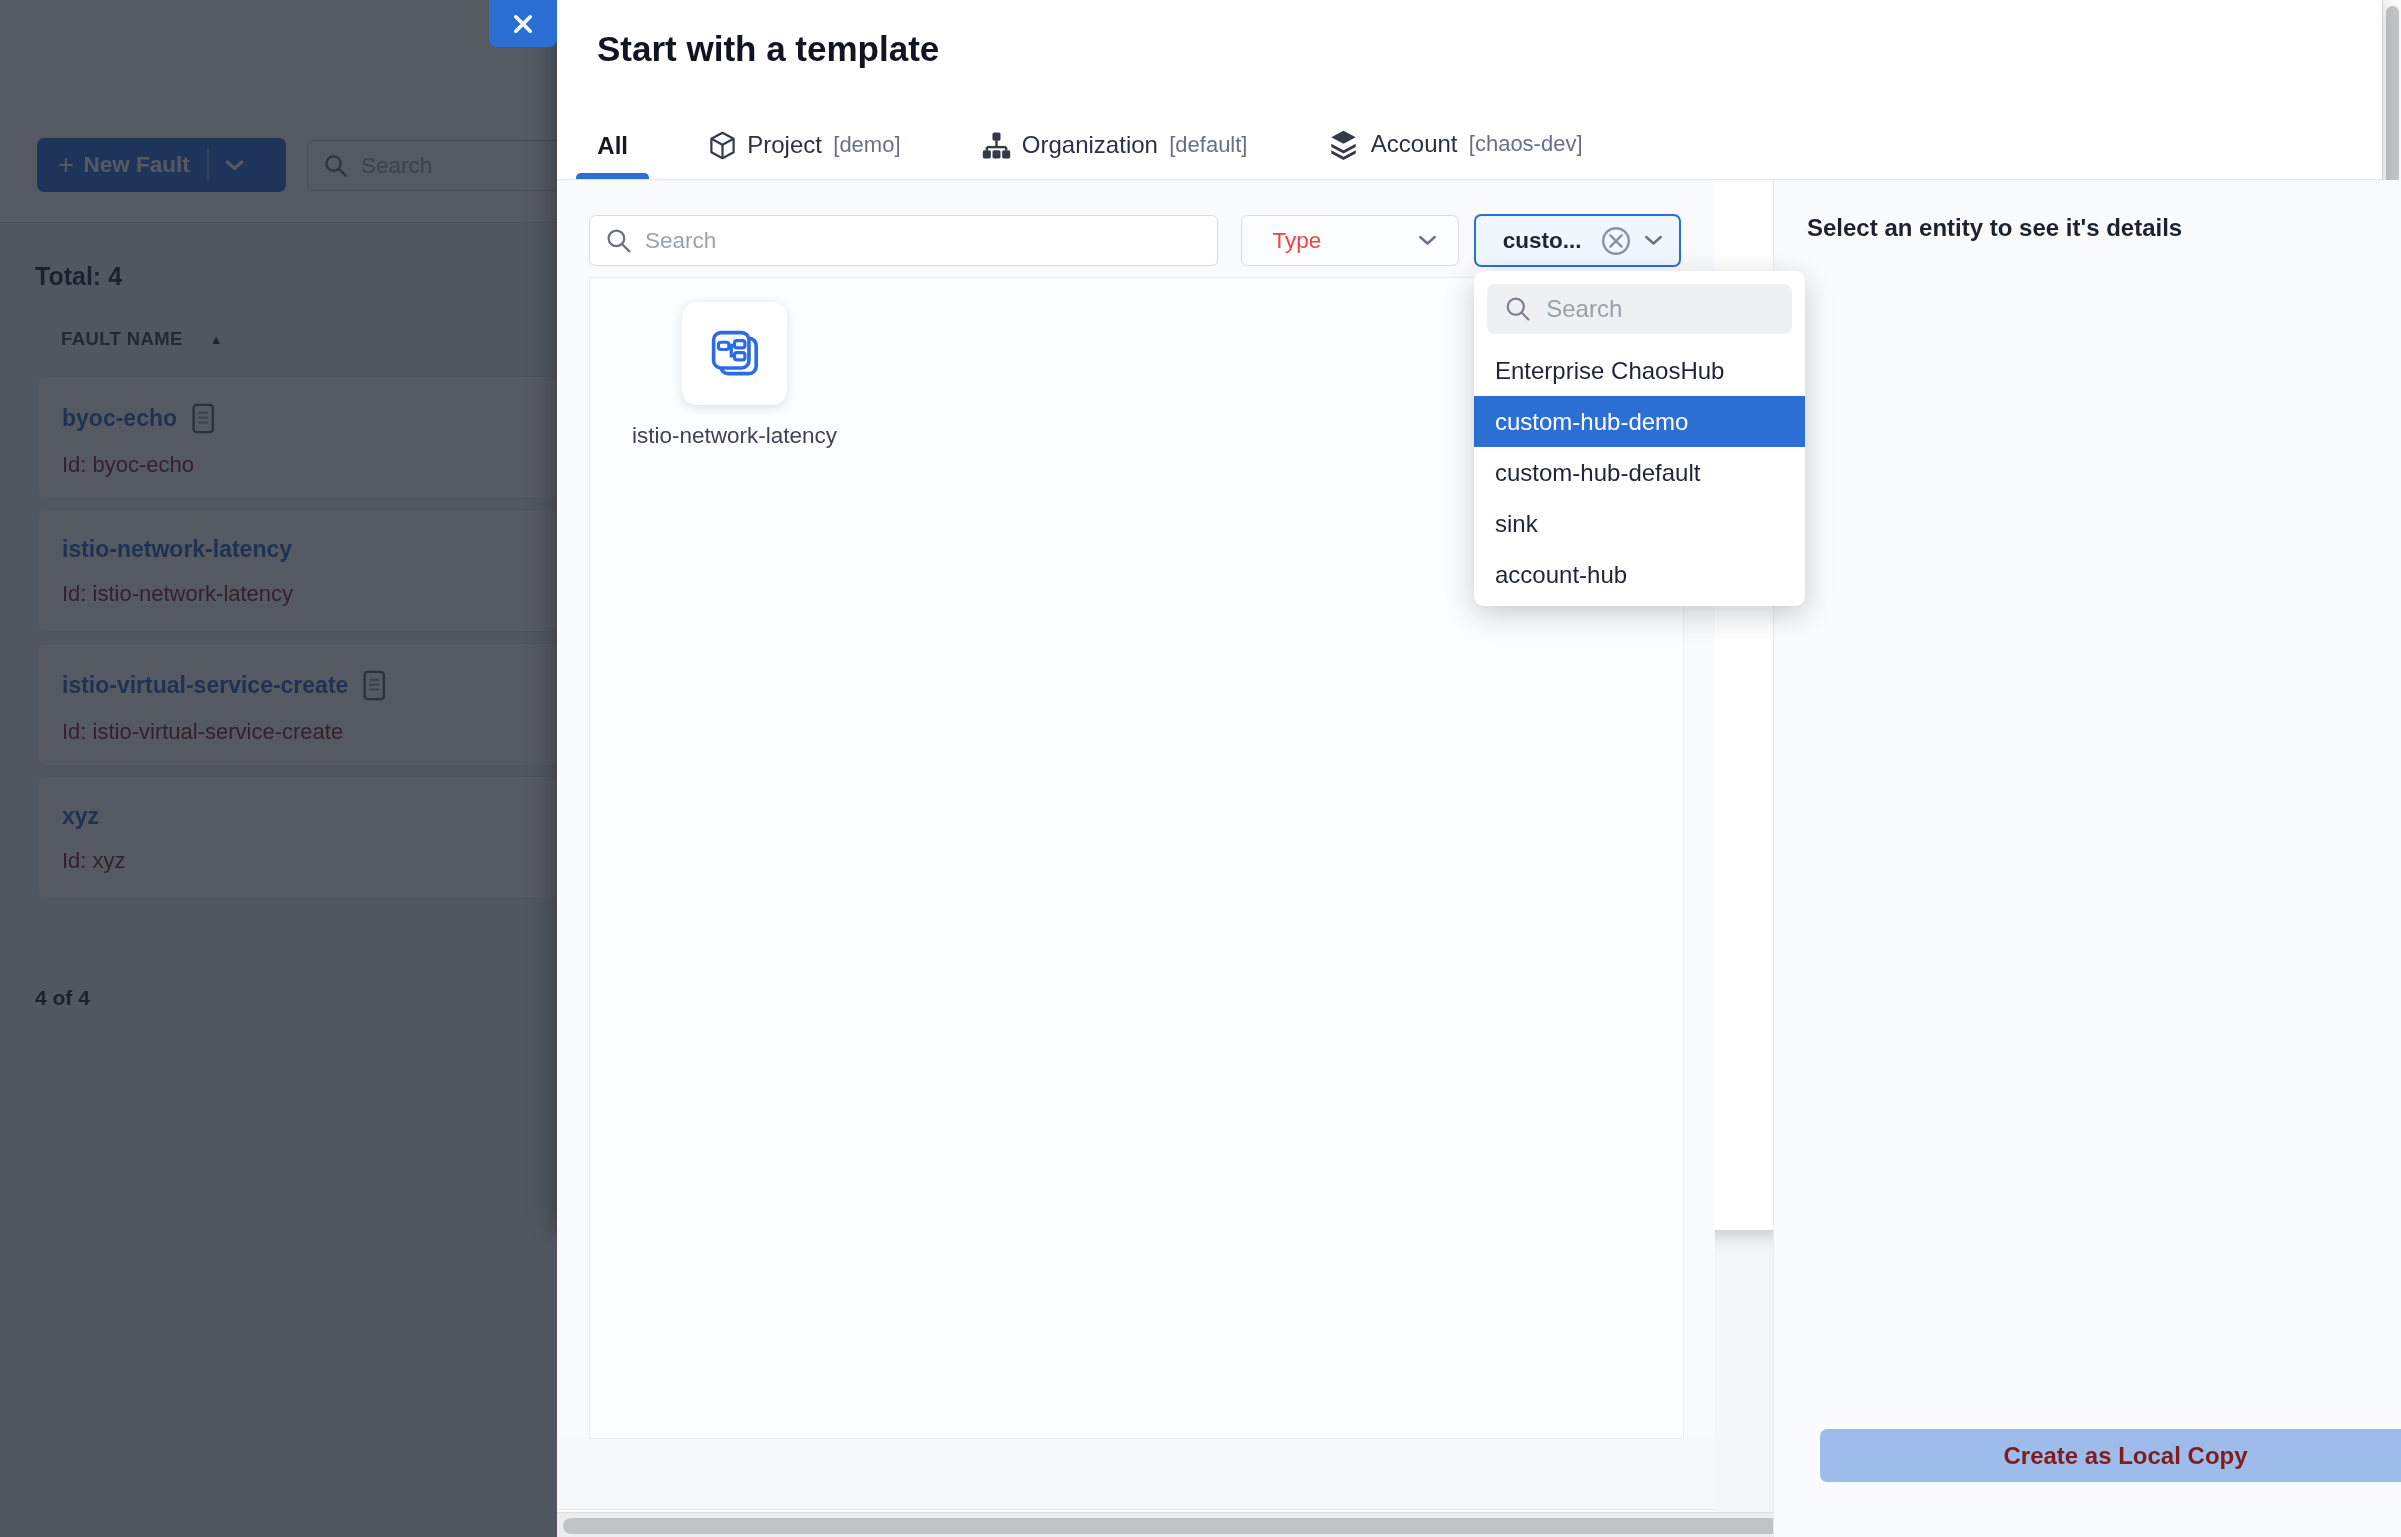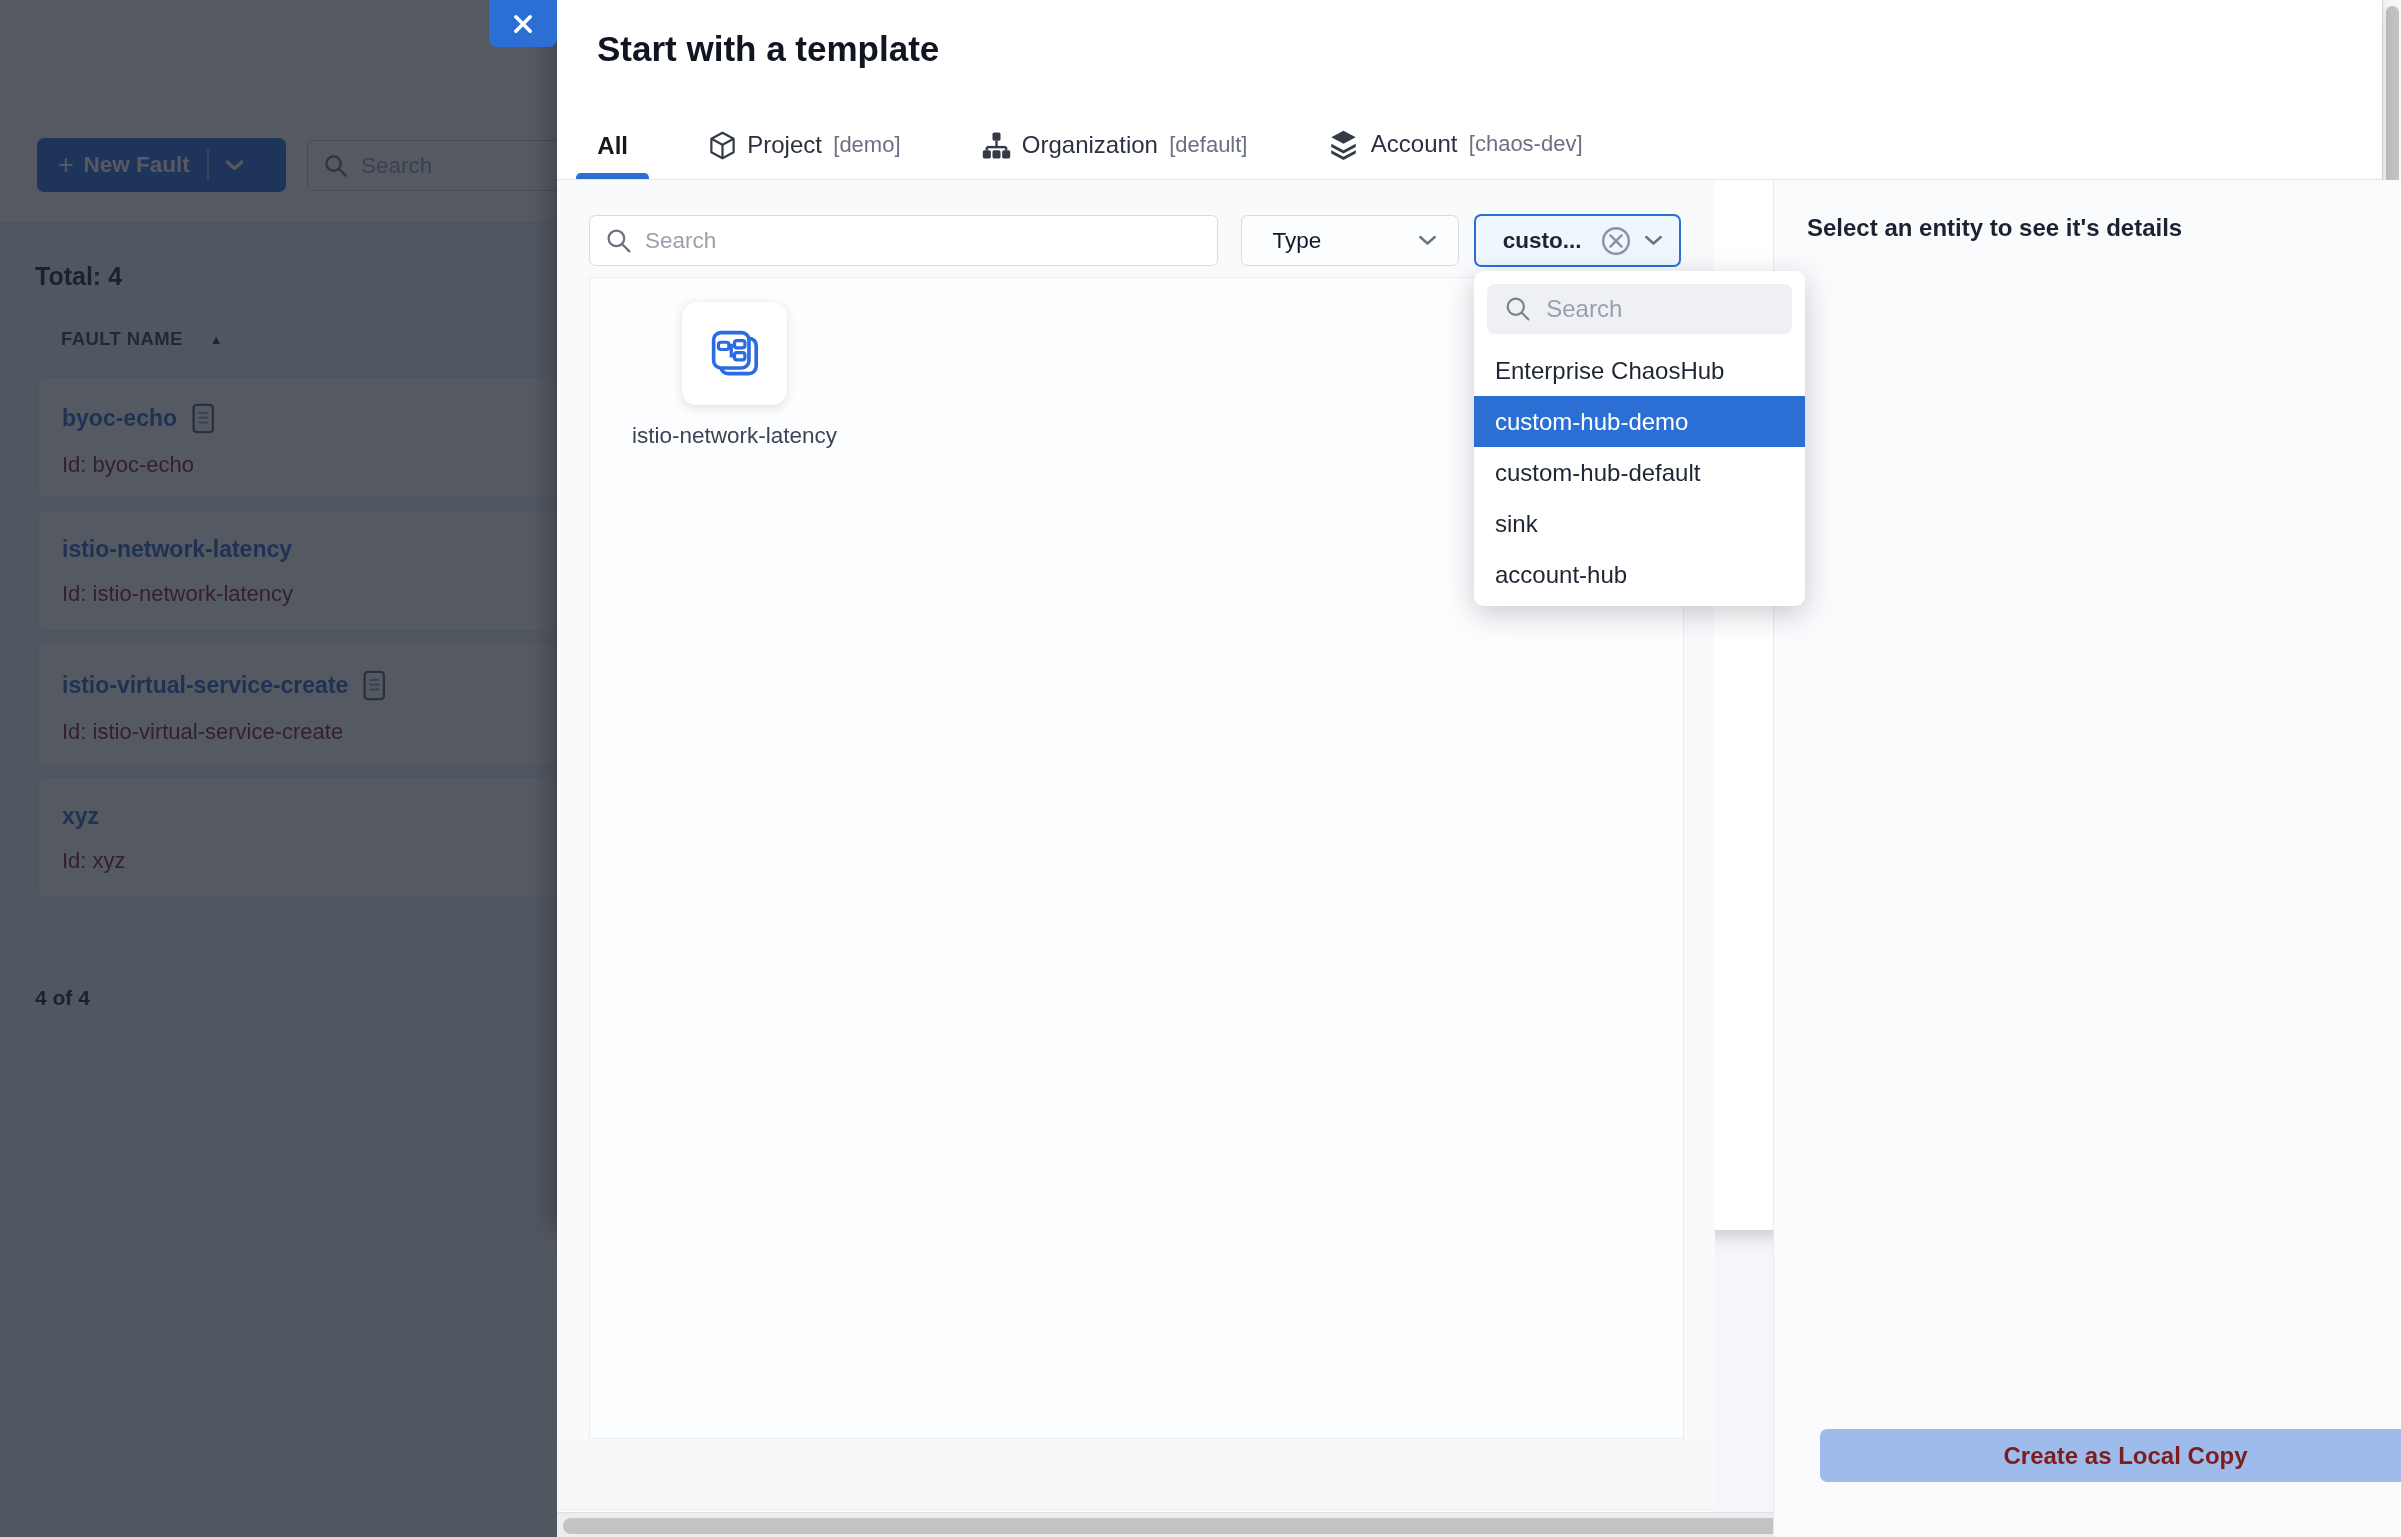--- a/index.html
+++ b/index.html
@@ -57,21 +57,21 @@
   .details-panel { position:absolute; left:1216px; top:180px; width:667px; height:1358px; background:#fafbfd; border-left:1.6px solid #e6e9ed;padding-left:35px; }
   .details-placeholder { position:absolute; left:33px; top:34px; font-size:24px; font-weight:700; color:#1b2230; }
   .create-copy-btn { position:absolute; left:46px; top:1249px; width:611px; height:53px; background:#9dbcec; border:none; border-radius:7.2px;
       color:#7f1d1d; font-size:24px; font-weight:700; cursor:default; font-family:inherit; }
 
   .filter-row { position:absolute; left:32px; top:34px; display:flex; align-items:center; }
   .modal-search { width:629px; height:51px; background:#fff; border:1.6px solid #d7dae0; border-radius:6.4px; display:flex; align-items:center; padding:0 16px; }
   .modal-search input { border:none; outline:none; background:transparent; font-size:22.5px; color:#333; width:100%; margin-left:13px; font-family:inherit; }
   .modal-search input::placeholder { color:#9aa1ad; }
   .type-select { width:218px; height:51px; margin-left:22.5px; background:#fcfdfe; border:1.6px solid #d7dae0; border-radius:6.4px;
-      display:flex; align-items:center; justify-content:space-between; padding:0 19.3px 0 31px; font-size:22.5px; color:#0f172a; cursor:pointer; }
+      display:flex; align-items:center; justify-content:space-between; padding:0 19.3px 0 31px; font-size:22.5px; color:#ef4444; cursor:pointer; }
   .hub-filter { width:207px; height:53px; margin-left:15.3px; background:#eef6fe; border:2.4px solid #2b6fd4; border-radius:7.2px;
       display:flex; align-items:center; padding:0 14.5px 0 27px; font-size:22.5px; font-weight:700; color:#1d2433; cursor:pointer; }
   .hub-filter .hub-value { flex:1; }
 
   .cards-panel { position:absolute; left:32px; top:97px; width:1095px; height:1162px; background:#fcfdfe; border:1.6px solid #e9ecf0; }
   .panel-footer { position:absolute; left:0; top:1259px; width:1158px; height:71px; background:#f7f8fa; border-bottom:1.6px solid #e9ecf0; }
 
   .template-card { position:absolute; left:40px; top:24px; width:209px; text-align:center; cursor:pointer; }
   .template-tile { width:105px; height:103px; margin:0 auto; background:#fff; border-radius:14.5px; box-shadow:0 2.4px 9.7px rgba(40,50,70,.14);
       display:flex; align-items:center; justify-content:center; }

